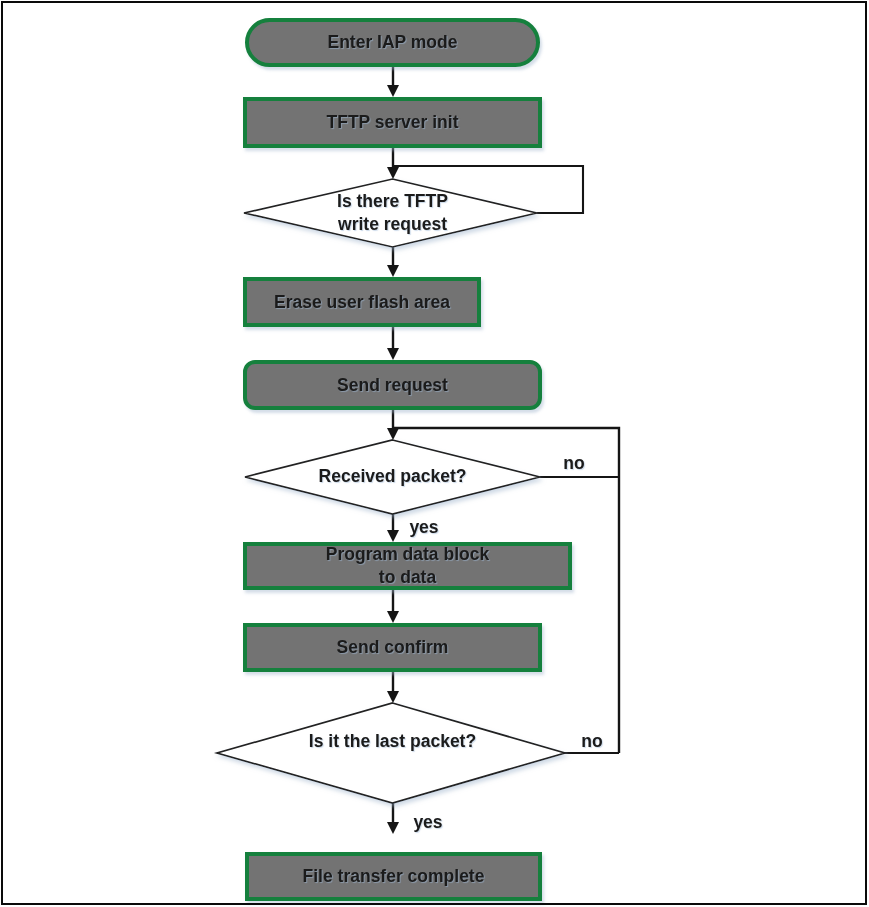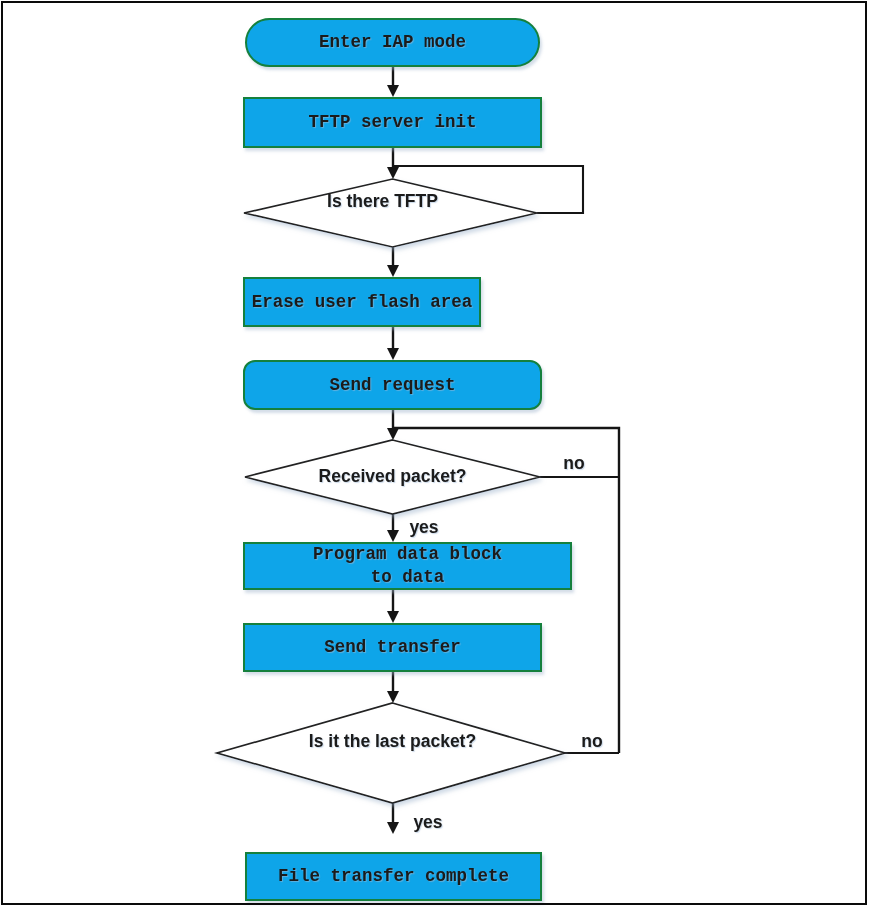--- a/index.html
+++ b/index.html
@@ -28,30 +28,29 @@
     z-index: 1;
   }
   .node {
     position: absolute;
     z-index: 2;
     display: flex;
     flex-direction: column;
     align-items: center;
     justify-content: center;
     text-align: center;
-    background: #0ea5e9;
-    border: 2px solid #15803d;
+    background: #737373;
+    border: 4px solid #15803d;
     color: #1b1b1b;
     font-size: 17.5px;
     font-weight: 600;
     line-height: 23px;
     box-shadow: 2px 3px 3px rgba(159,179,204,0.45);
     text-shadow: 1px 1px 1px rgba(160,185,215,0.55);
     box-sizing: border-box;
-    font-family: Liberation Mono, monospace;
   }
   .stadium { border-radius: 26px; }
   .dlabel, .elabel {
     position: absolute;
     z-index: 3;
     text-align: center;
     color: #1b1b1b;
     font-size: 17.5px;
     font-weight: 600;
     line-height: 23px;
@@ -123,29 +122,30 @@
   <div class="node" style="left:243px; top:360px; width:299px; height:50px;border-radius:12px;">
     <span>Send request</span>
   </div>
 
   <div class="node" style="left:243px; top:542px; width:329px; height:48px;">
     <span>Program data block</span>
     <span>to data</span>
   </div>
 
   <div class="node" style="left:243px; top:623px; width:299px; height:49px;">
-    <span>Send transfer</span>
+    <span>Send confirm</span>
   </div>
 
   <div class="node" style="left:245px; top:852px; width:297px; height:49px;">
     <span>File transfer complete</span>
   </div>
 
-  <div class="dlabel" style="left:272px; top:190px; width:221px;">
+  <div class="dlabel" style="left:282px; top:190px; width:221px;">
     <span>Is there TFTP</span>
+    <span>write request</span>
   </div>
 
   <div class="dlabel" style="left:282px; top:465px; width:221px;text-align:center;">
     <span>Received packet?</span>
   </div>
 
   <div class="dlabel" style="left:272px; top:730px; width:241px;">
     <span>Is it the last packet?</span>
   </div>
 

